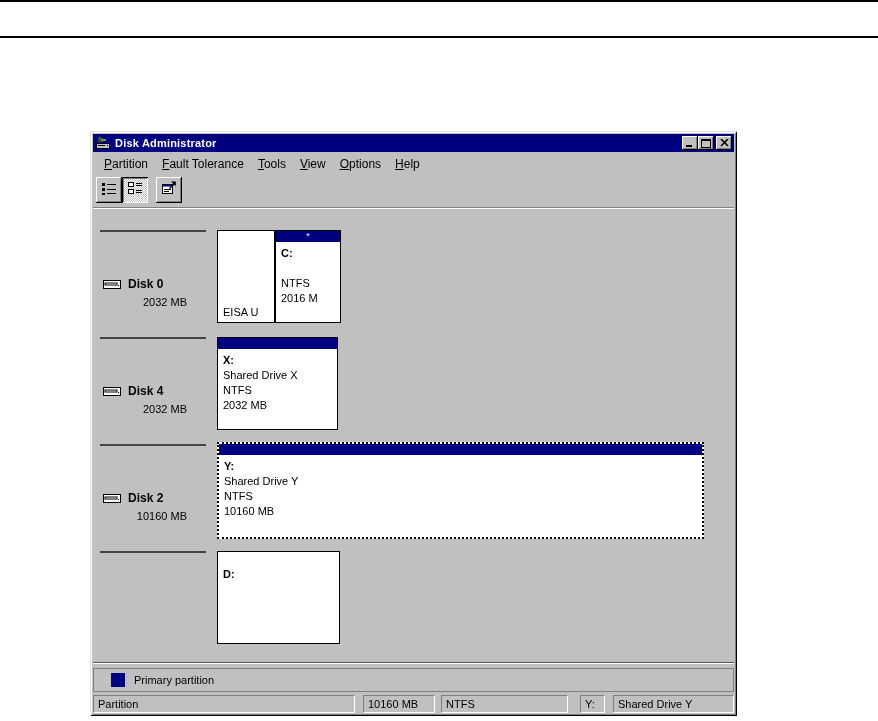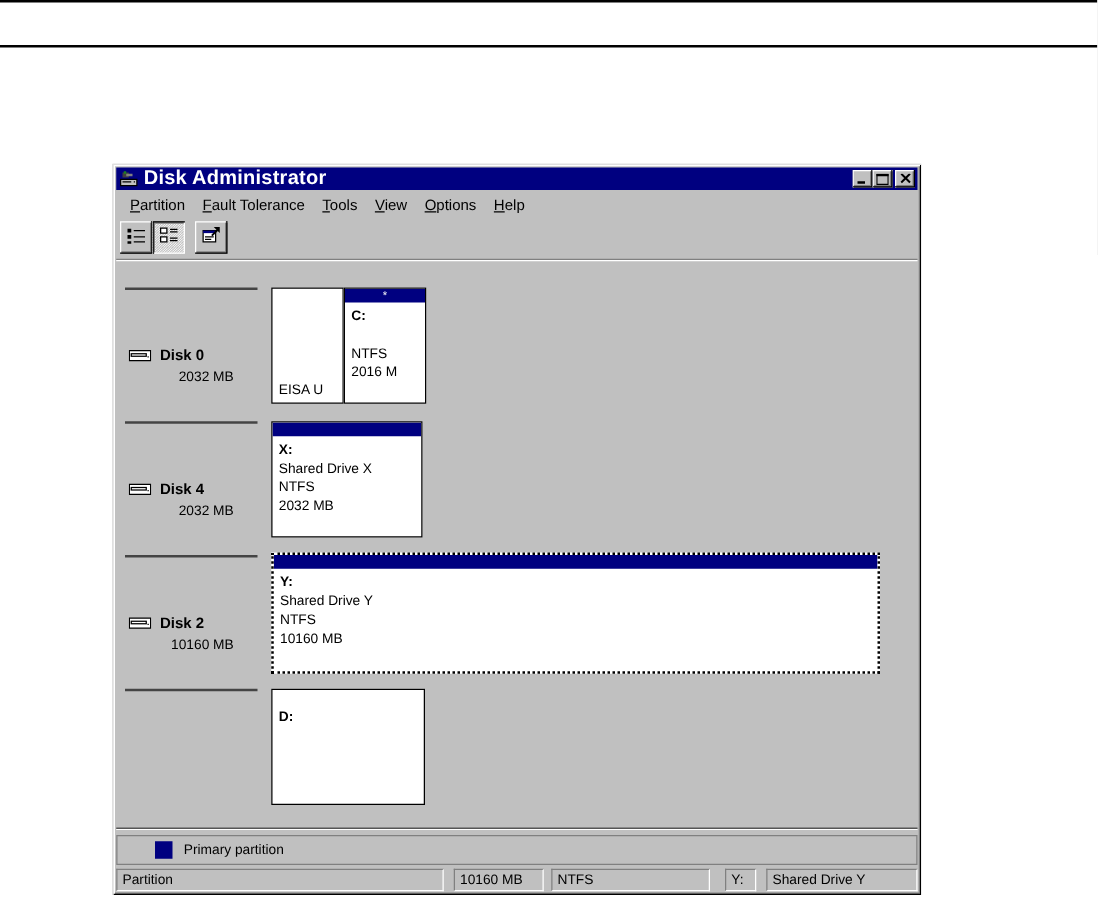--- a/index.html
+++ b/index.html
@@ -19,21 +19,21 @@
     background:var(--gray); padding:3px;
     box-shadow: inset 1px 1px 0 var(--lgray), inset -1px -1px 0 #000,
                 inset 2px 2px 0 #fff, inset -2px -2px 0 var(--dgray);
     display:flex; flex-direction:column;
   }
   .titlebar{
     height:18px; background:var(--titlebar, var(--navy)); color:#fff;
     display:flex; align-items:center; padding:0 2px; flex:0 0 auto;
   }
   .title-icon{width:16px; height:14px; margin-right:4px; display:inline-flex;}
-  .title-text{font-size:16px; font-weight:bold; letter-spacing:0.2px;}
+  .title-text{font-size:11px; font-weight:bold; letter-spacing:0.2px;}
   .tb-buttons{margin-left:auto; display:flex; align-items:center;}
   .tbtn{
     width:16px; height:14px; background:var(--gray); display:inline-flex;
     align-items:center; justify-content:center;
     box-shadow: inset -1px -1px 0 #000, inset 1px 1px 0 #fff, inset -2px -2px 0 var(--dgray);
   }
   .tbtn.close{margin-left:2px;}
 
   .menubar{height:23px; display:flex; align-items:center; padding-left:4px; flex:0 0 auto;}
   .menu-item{font-size:12px; padding:2px 7px; cursor:default;}
@@ -76,21 +76,21 @@
   .plines{padding:4px 2px 0 5px; white-space:nowrap;}
   .plines div{height:15px; font-size:11px; line-height:15px; overflow:hidden;}
   .pletter{font-weight:bold;}
   .w-eisa{width:58px;gap:29px;} .w-c{width:66px;} .w-x{width:121px;} .w-y{width:487px;} .w-d{width:123px;}
 
   
   .legend-block{flex:0 0 auto; padding-bottom:3px;}
   .legend-sep{height:2px; background:linear-gradient(#555 50%, #fff 50%);}
   .legend-panel{
     margin-top:4px; height:24px; border:1px solid var(--dgray);
-    display:flex; align-items:center; padding-left:30px;
+    display:flex; align-items:center; padding-left:17px;
   }
   .legend-swatch{width:14px; height:14px; background:var(--primary-partition, var(--navy));
     display:inline-block; margin-right:9px;}
   .legend-label{font-size:11px;}
 
   .statusbar{flex:0 0 auto; height:18px; display:flex; align-items:stretch;}
   .spanel{
     background:var(--gray); font-size:11px; line-height:15px; padding:1px 0 0 4px;
     border-top:1px solid var(--dgray); border-left:1px solid var(--dgray);
     border-right:1px solid #fff; border-bottom:1px solid #fff;

